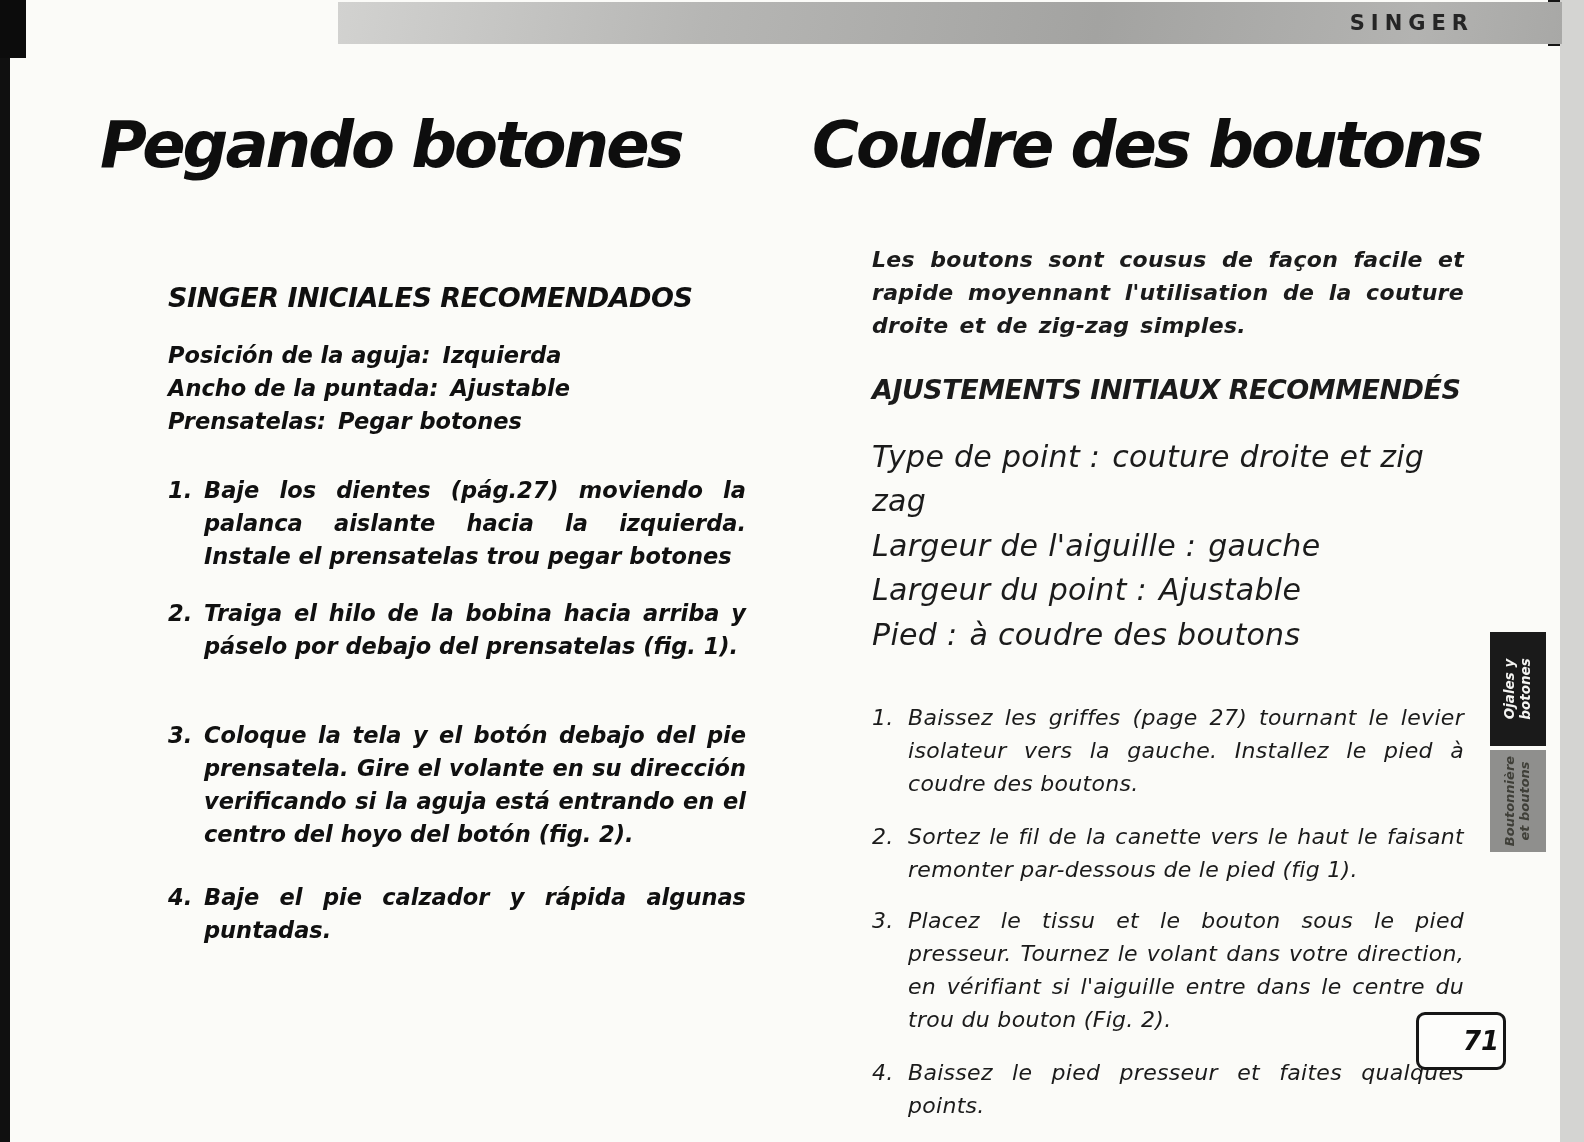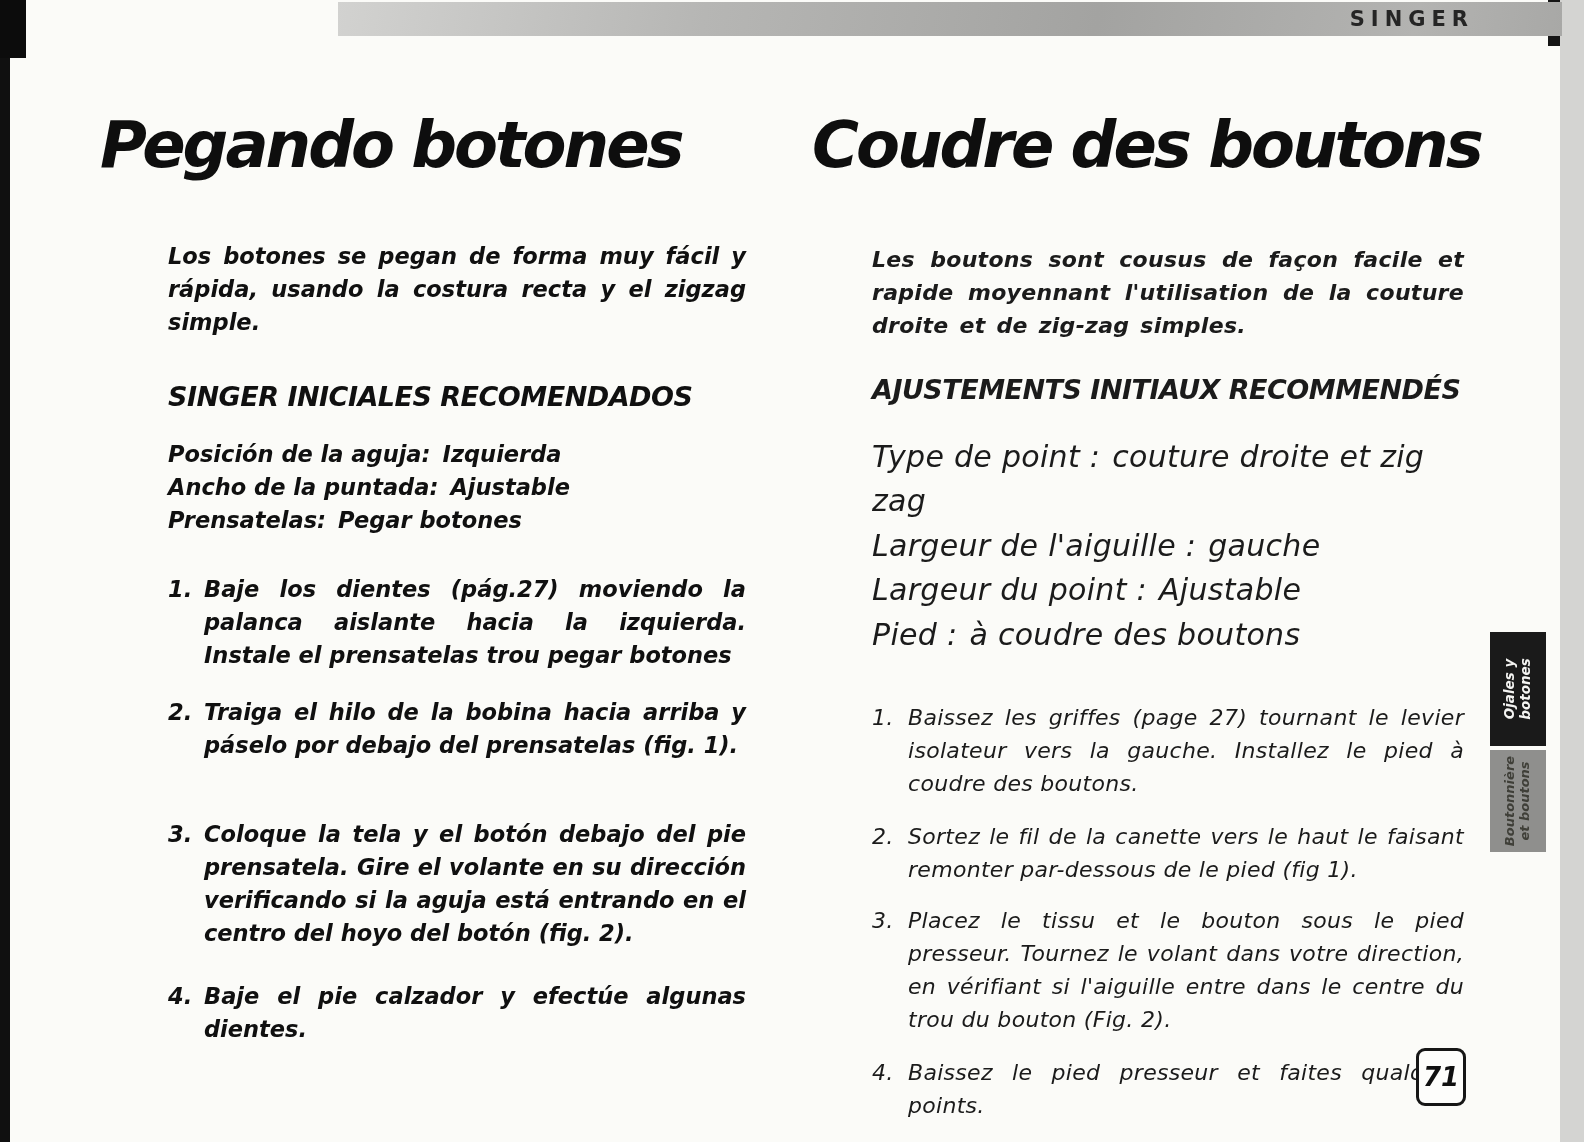--- a/index.html
+++ b/index.html
@@ -10,21 +10,21 @@
   }
 
   
   .edge-left  { position:absolute; left:0; top:0; width:10px; height:100%; background:#101010; }
   .corner-tl  { position:absolute; left:0; top:0; width:26px; height:58px; background:#0c0c0c; }
   .edge-right { position:absolute; right:0; top:0; width:24px; height:100%; background:#d4d4d2; }
   .corner-tr  { position:absolute; right:24px; top:0; width:12px; height:46px; background:#151515; }
 
   
   .topbar {
-    position:absolute; left:338px; top:2px; width:1224px; height:34px;
+    position:absolute; left:338px; top:2px; width:1224px; height:42px;
     background:linear-gradient(100deg,#d2d2d0 0%, #b6b6b4 30%, #a3a3a1 62%, #b3b3b1 88%, #a8a8a6 100%);
     display:flex; align-items:center; justify-content:flex-end;
   }
   .brand {
     font-weight:bold; font-size:21px; letter-spacing:6px; color:#252525;
     padding-right:88px; font-family:"DejaVu Sans", sans-serif;
   }
 
   
   .title {
@@ -74,45 +74,44 @@
     display:flex; flex-direction:column; align-items:center; justify-content:center;
     font-style:italic; font-weight:bold; line-height:1.15; white-space:nowrap;
   }
   .tab1 { top:632px; height:114px; background:#1a1a1a; color:#f4f4f2; }
   .tab1 .tab-inner { width:114px; height:56px; font-size:13.5px; }
   .tab2 { top:750px; height:102px; background:#8f8f8d; color:#3f3f38; }
   .tab2 .tab-inner { width:102px; height:56px; font-size:13px; }
 
   
   .pagenum {
-    position:absolute; left:1416px; top:1048px; width:44px; height:52px;
+    position:absolute; left:1416px; top:1012px; width:44px; height:52px;
     border:3px solid #161616; border-radius:9px; background:#fdfdfb;
     display:flex; align-items:center; justify-content:center;
-    font-style:italic; font-weight:bold; font-size:26px; color:#101010;
+    font-style:italic; font-weight:bold; font-size:26px; color:#101010;padding-left:40px;
   }
 </style>
 </head>
 <body>
 
 <div class="page">
 
   <div class="edge-left"></div>
   <div class="corner-tl"></div>
   <div class="edge-right"></div>
   <div class="corner-tr"></div>
 
   <div class="topbar">
     <span class="brand">SINGER</span>
   </div>
 
   <h1 class="title title-es">Pegando botones</h1>
   <h1 class="title title-fr">Coudre des boutons</h1>
 
   <div class="col col-es">
-    <p class="intro">Los botones se pegan de forma muy fácil y rápida, usando la costura recta y el zigzag simple.</p>
     <h2 class="subhead">SINGER INICIALES RECOMENDADOS</h2>
 
     <div class="settings">
       <div class="setting">
         <span class="s-label">Posición de la aguja:</span><span class="s-value">Izquierda</span>
       </div>
       <div class="setting">
         <span class="s-label">Ancho de la puntada:</span><span class="s-value">Ajustable</span>
       </div>
       <div class="setting">
@@ -128,21 +127,21 @@
       <div class="step">
         <span class="step-num">2.</span>
         <span class="step-text">Traiga el hilo de la bobina hacia arriba y páselo por debajo del prensatelas (fig. 1).</span>
       </div>
       <div class="step gap-lg">
         <span class="step-num">3.</span>
         <span class="step-text">Coloque la tela y el botón debajo del pie prensatela. Gire el volante en su dirección verificando si la aguja está entrando en el centro del hoyo del botón (fig. 2).</span>
       </div>
       <div class="step gap-md">
         <span class="step-num">4.</span>
-        <span class="step-text">Baje el pie calzador y efectúe algunas dientes.</span>
+        <span class="step-text">Baje el pie calzador y rápida algunas puntadas.</span>
       </div>
     </div>
   </div>
 
   <div class="col col-fr">
     <p class="intro">Les boutons sont cousus de façon facile et rapide moyennant l'utilisation de la couture droite et de zig-zag simples.</p>
     <h2 class="subhead">AJUSTEMENTS INITIAUX RECOMMENDÉS</h2>
 
     <div class="settings">
       <div class="setting">

